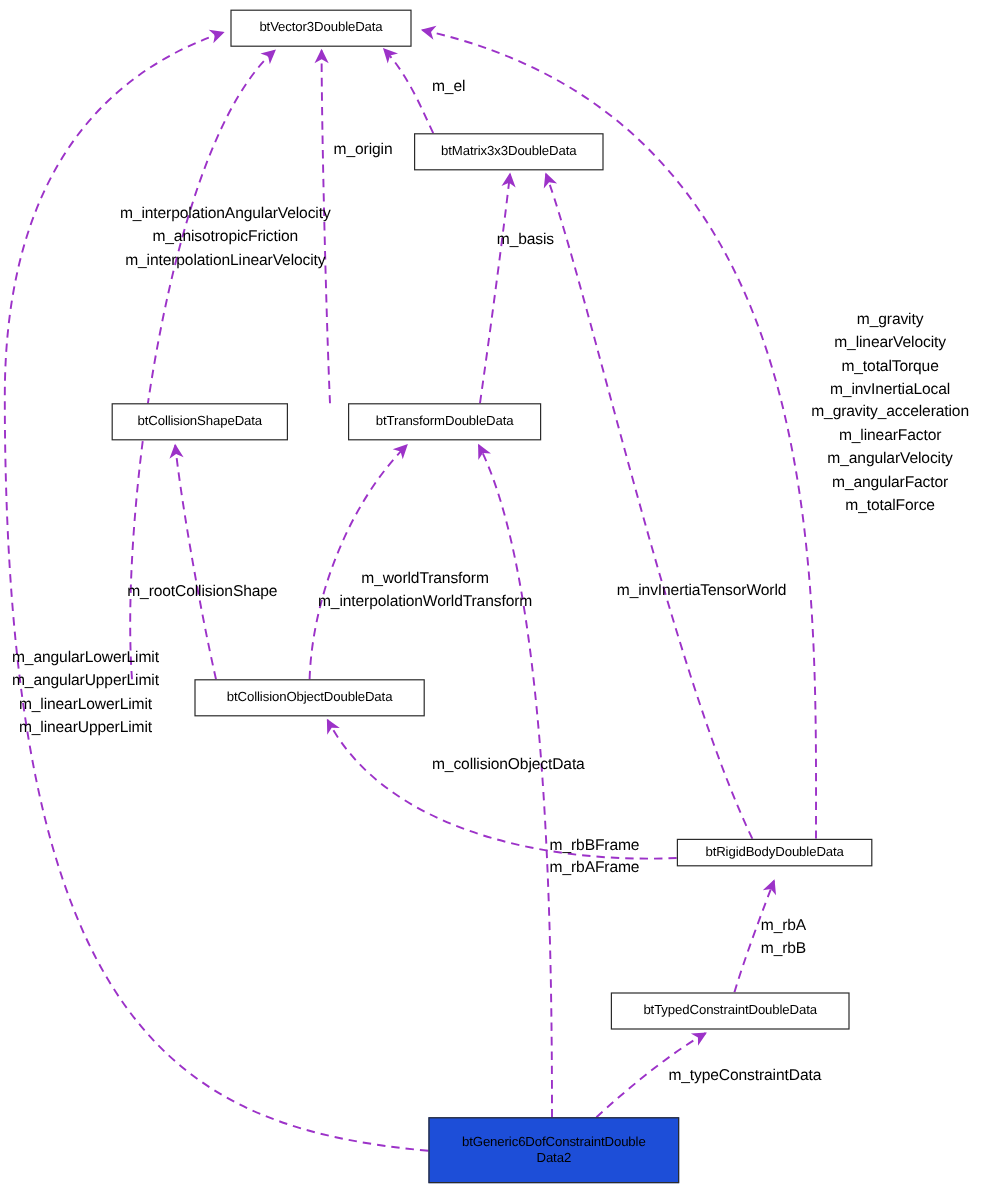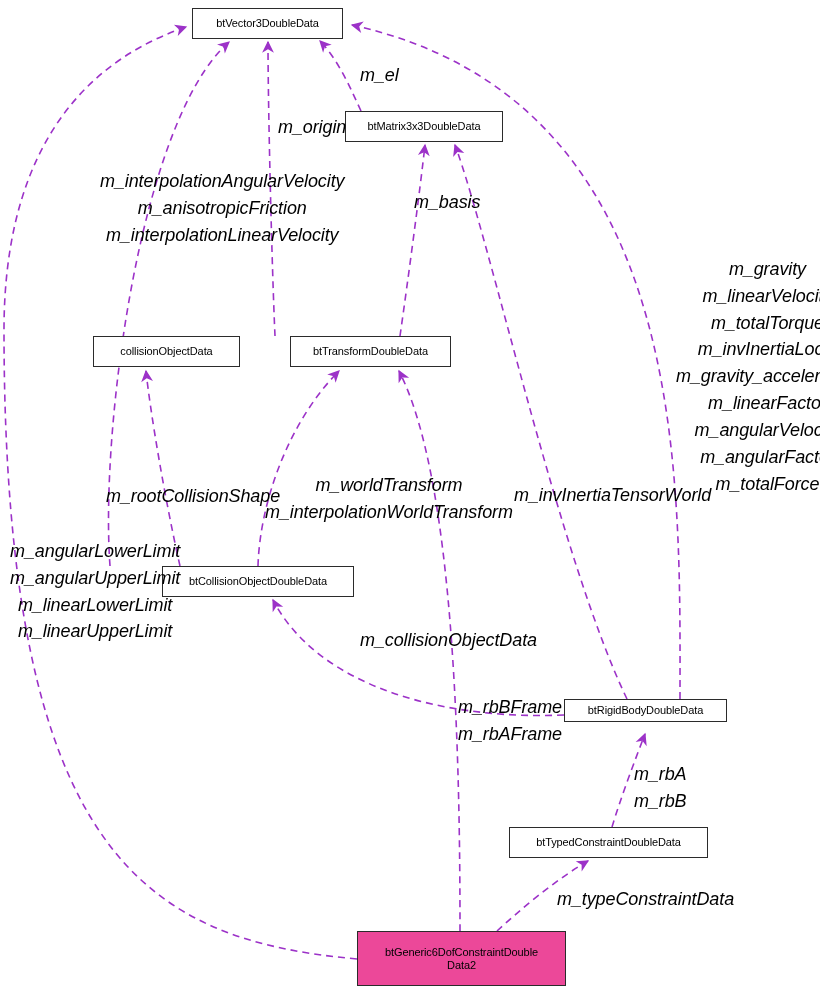--- a/index.html
+++ b/index.html
@@ -38,26 +38,25 @@
     justify-content: center;
     text-align: center;
     white-space: pre-line;
     letter-spacing: -0.1px;
   }
   .node.highlight {
     background: #bfbfbf;
   }
   .edge-label {
     position: absolute;
-    font-size: 18px;
+    font-size: 13px;
     color: #000000;
     white-space: pre;
     line-height: 1.49;
     letter-spacing: -0.1px;
-    font-style: italic;
   }
   .el-center { text-align: center; }
   .el-left { text-align: left; }
 </style>
 </head>
 <body>
 
 <div id="diagram">
   <svg id="edges" viewBox="0 0 820 992" xmlns="http://www.w3.org/2000/svg">
     <defs>
@@ -78,26 +77,26 @@
         <path d="M 564,715 C 450,720 320,690 273,600" marker-end="url(#arrowOpen)"></path>
         <path d="M 460,931 C 460,760 455,480 399,371" marker-end="url(#arrowOpen)"></path>
         <path d="M 612,827 C 620,800 635,760 645,734" marker-end="url(#arrowOpen)"></path>
         <path d="M 497,931 C 520,910 555,880 588,861" marker-end="url(#arrowOpen)"></path>
       </g>
   </svg>
 
   <div id="nodes-layer">
       <div class="node" style="left: 192px; top: 8px; width: 151px; height: 31px;">btVector3DoubleData</div>
       <div class="node" style="left: 345px; top: 111px; width: 158px; height: 31px;">btMatrix3x3DoubleData</div>
-      <div class="node" style="left: 93px; top: 336px; width: 147px; height: 31px;">collisionObjectData</div>
+      <div class="node" style="left: 93px; top: 336px; width: 147px; height: 31px;">btCollisionShapeData</div>
       <div class="node" style="left: 290px; top: 336px; width: 161px; height: 31px;">btTransformDoubleData</div>
       <div class="node" style="left: 162px; top: 566px; width: 192px; height: 31px;">btCollisionObjectDoubleData</div>
       <div class="node" style="left: 564px; top: 699px; width: 163px; height: 23px;">btRigidBodyDoubleData</div>
       <div class="node" style="left: 509px; top: 827px; width: 199px; height: 31px;">btTypedConstraintDoubleData</div>
-      <div class="node highlight" style="left: 357px; top: 931px; width: 209px; height: 55px; background: #ec4899;">btGeneric6DofConstraintDouble
+      <div class="node highlight" style="left: 357px; top: 931px; width: 209px; height: 55px; background: #1d4ed8;">btGeneric6DofConstraintDouble
 Data2</div>
     </div>
   <div id="labels-layer">
       <div class="edge-label el-left" style="left: 360px; top: 62px;">m_el</div>
       <div class="edge-label el-left" style="left: 278px; top: 114px;">m_origin</div>
       <div class="edge-label el-center" style="left: 100px; top: 168px;">m_interpolationAngularVelocity
 m_anisotropicFriction
 m_interpolationLinearVelocity</div>
       <div class="edge-label el-left" style="left: 414px; top: 189px;">m_basis</div>
       <div class="edge-label el-center" style="left: 676px; top: 256px;">m_gravity

